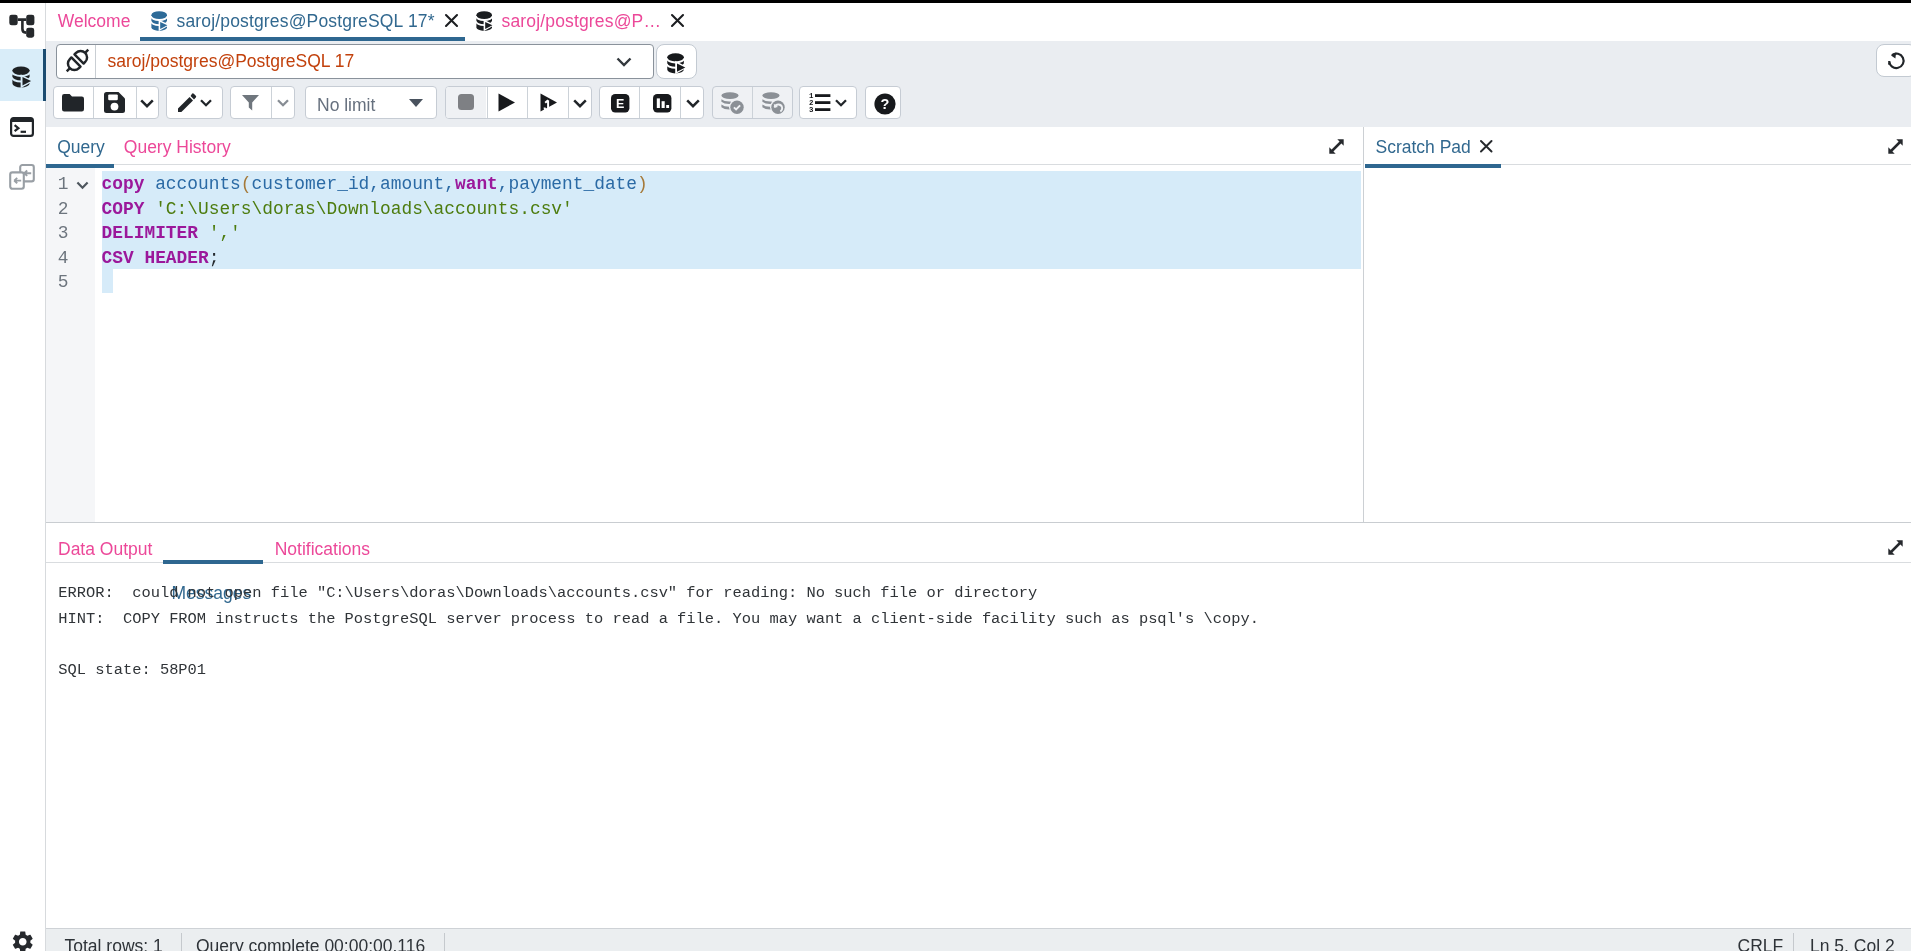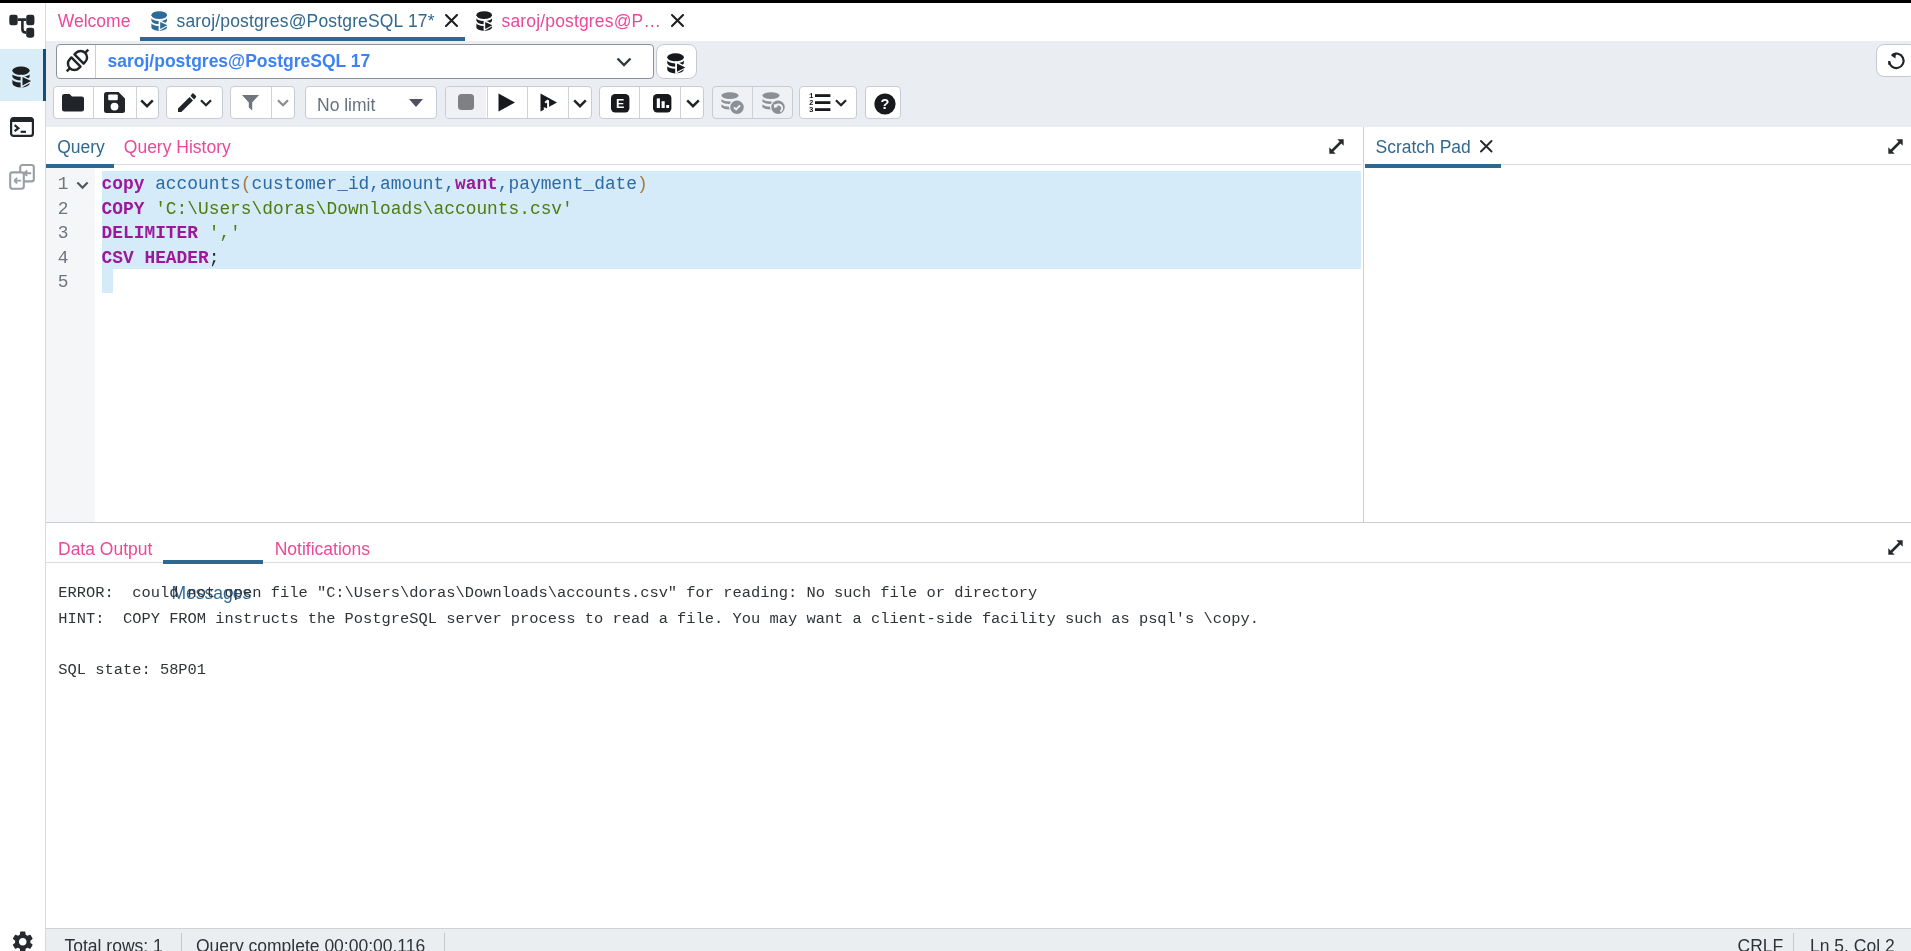--- a/index.html
+++ b/index.html
@@ -93,21 +93,21 @@
 <div class="abs" style="left:95px;top:45px;width:1px;height:32.8px;background:#c9ced3;"></div>
 
 <svg class="abs" style="left:61.5px;top:45px;" width="31" height="31" viewBox="0 0 24 24">
   <g transform="rotate(45 12 12)" stroke="#212529" stroke-width="1.9" fill="none">
     <path d="M12 0.2 V3.4"></path>
     <path d="M7.0 10.3 V8.6 A5.0 5.0 0 0 1 17.0 8.6 V10.3 Z" stroke-linejoin="round"></path>
     <path d="M7.0 13.7 H17.0 V15.4 A5.0 5.0 0 0 1 7.0 15.4 Z" stroke-linejoin="round"></path>
     <path d="M12 20.6 V23.8"></path>
   </g>
 </svg>
-<div class="abs ui" style="left:107.5px;top:53.2px;color:#3b82f6;font-weight:700;">saroj/postgres@PostgreSQL 17</div>
+<div class="abs ui" style="left:107.5px;top:53.2px;color:#c2410c;font-weight:400;">saroj/postgres@PostgreSQL 17</div>
 <svg class="abs" style="left:616px;top:56.5px;" width="16" height="10" viewBox="0 0 16 10">
   <path d="M1.5 1.5 L8 8 L14.5 1.5" fill="none" stroke="#33383d" stroke-width="2.4"></path>
 </svg>
 
 <div class="abs" style="left:655.5px;top:44px;width:41px;height:35px;background:#fff;border:1px solid #c3cad2;border-radius:8px;"></div>
 <svg class="abs" style="left:664px;top:48.5px;" width="26" height="26" viewBox="0 0 27 27">
   <ellipse cx="12" cy="8.4" rx="8.6" ry="3.9" fill="#17191c"></ellipse>
   <path d="M3.4 8.4 V21.4 A8.6 4.0 0 0 0 20.6 21.4 V8.4 Z" fill="#17191c"></path>
   <path d="M2.8 9.6 A8.9 4.2 0 0 0 21.2 9.6" fill="none" stroke="#fff" stroke-width="2.1"></path>
   <path d="M2.8 15.2 A8.9 4.2 0 0 0 21.2 15.2" fill="none" stroke="#fff" stroke-width="2.1"></path>

